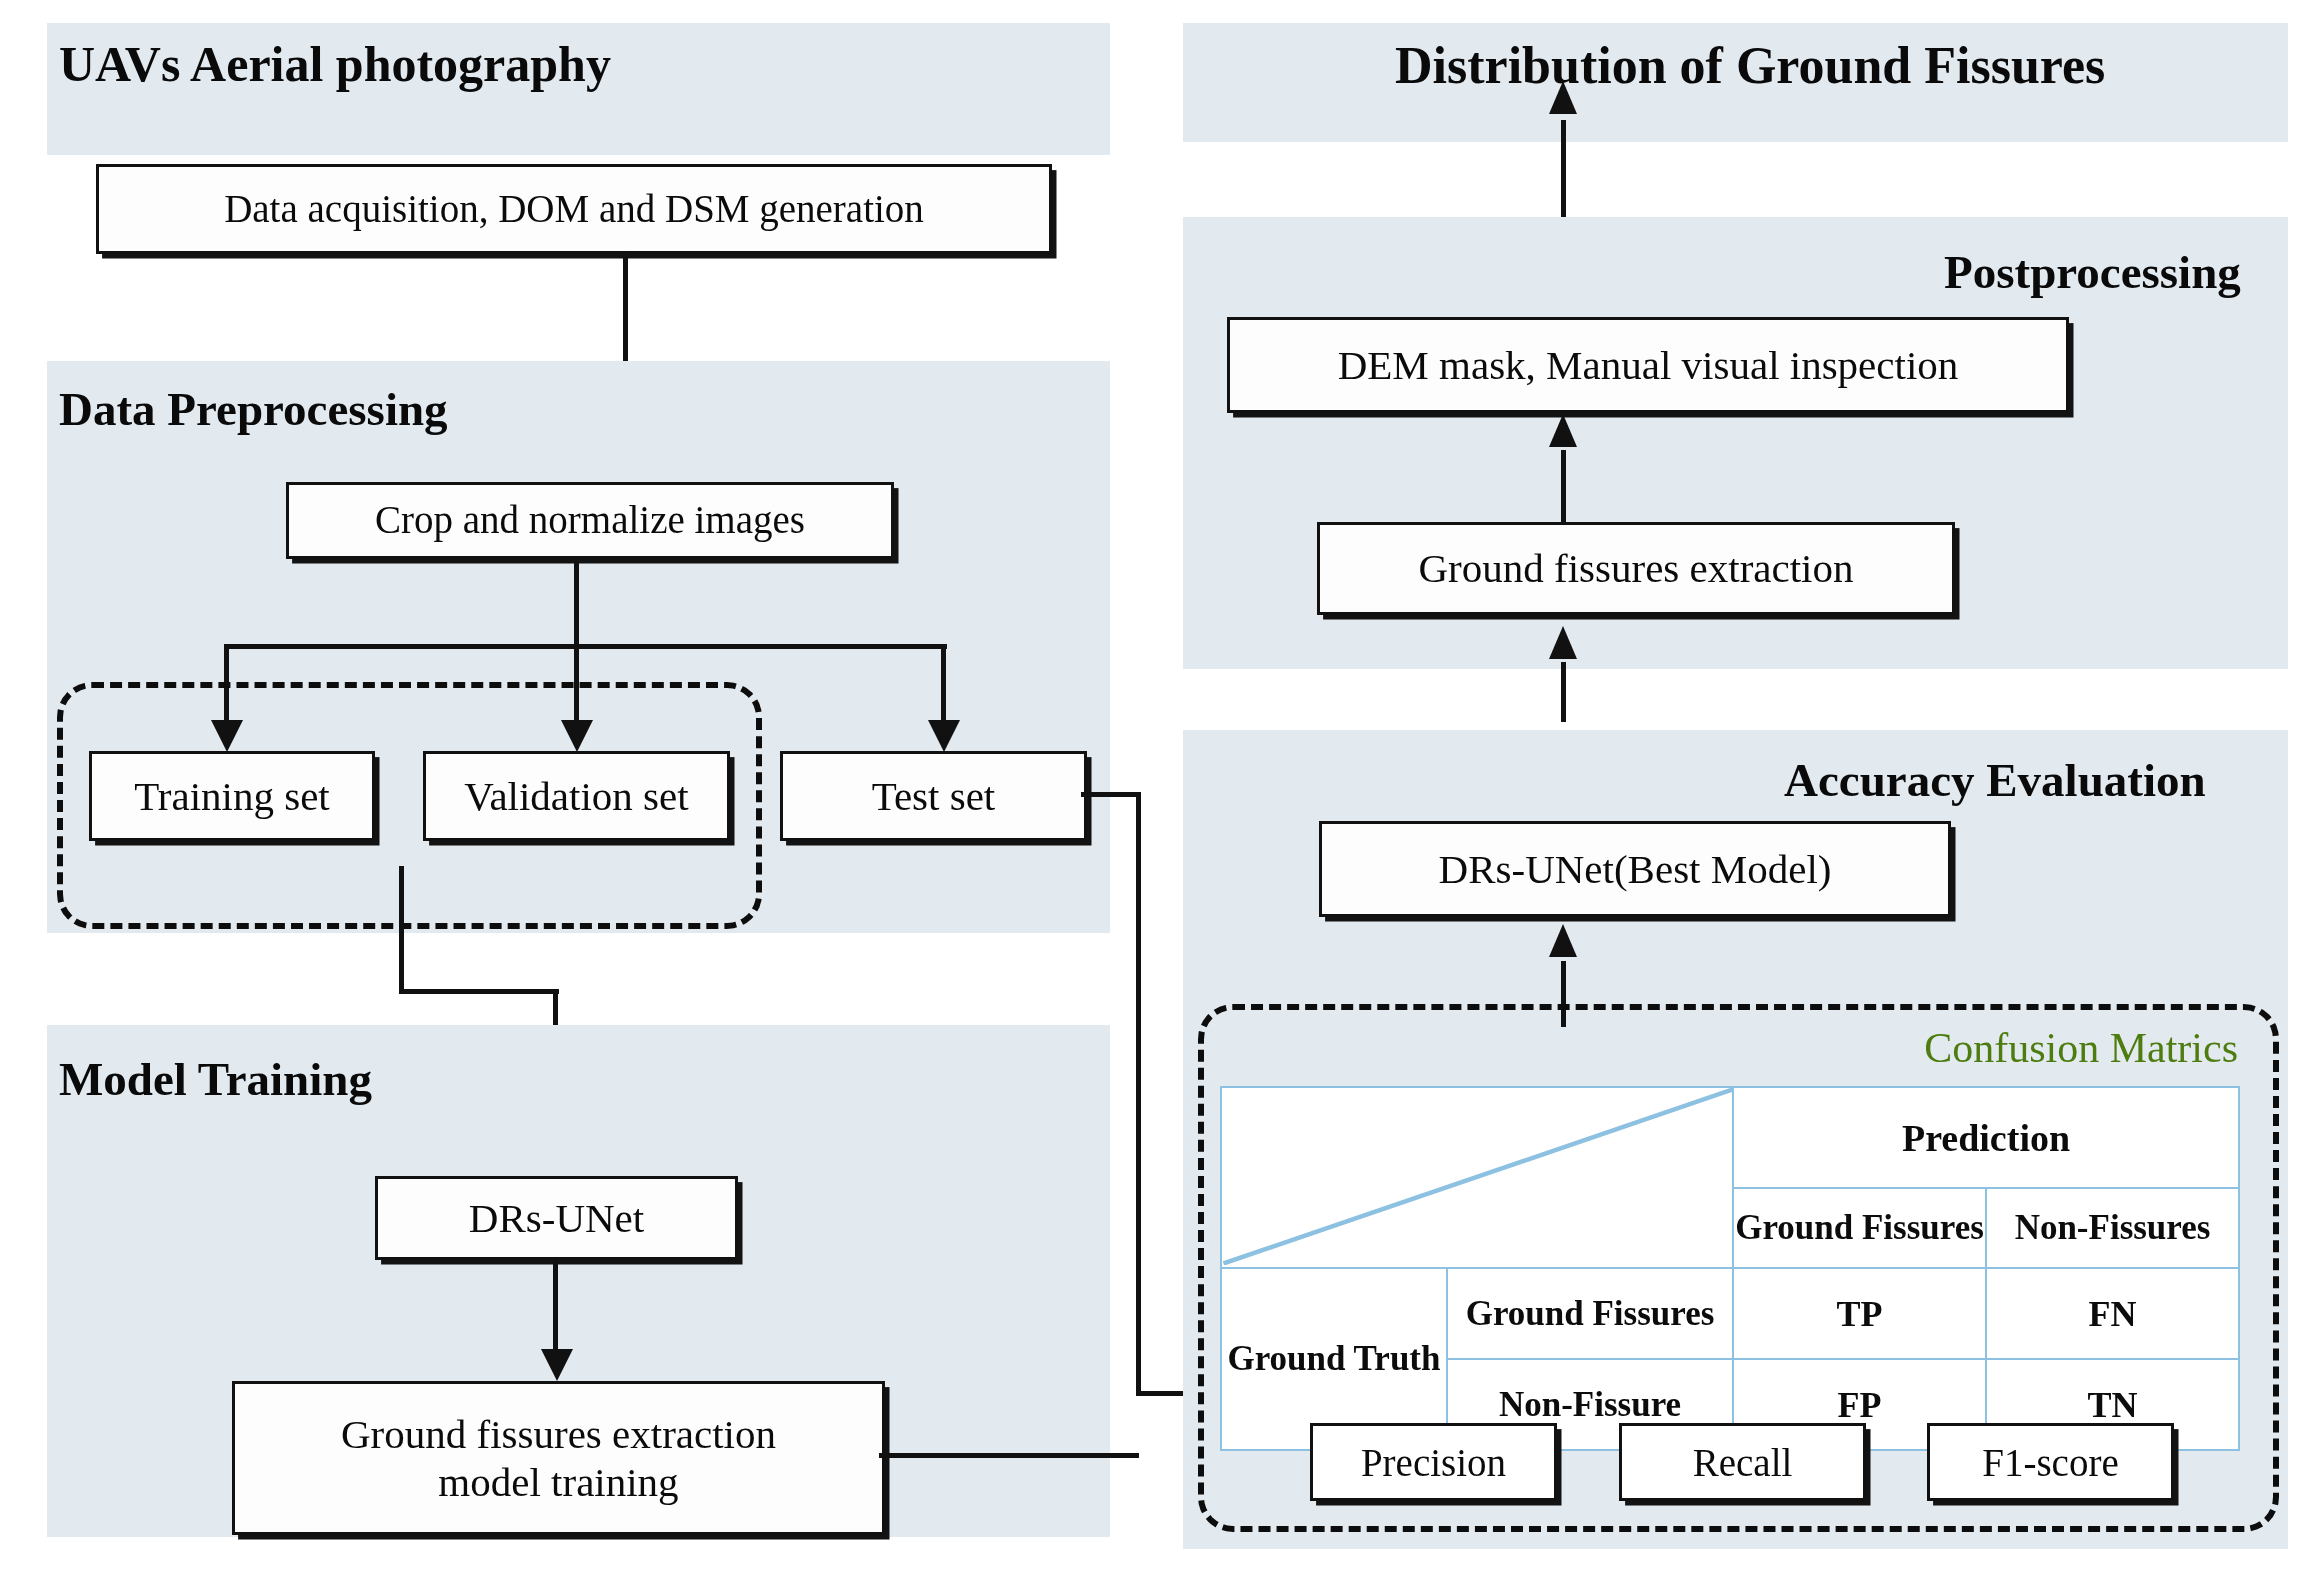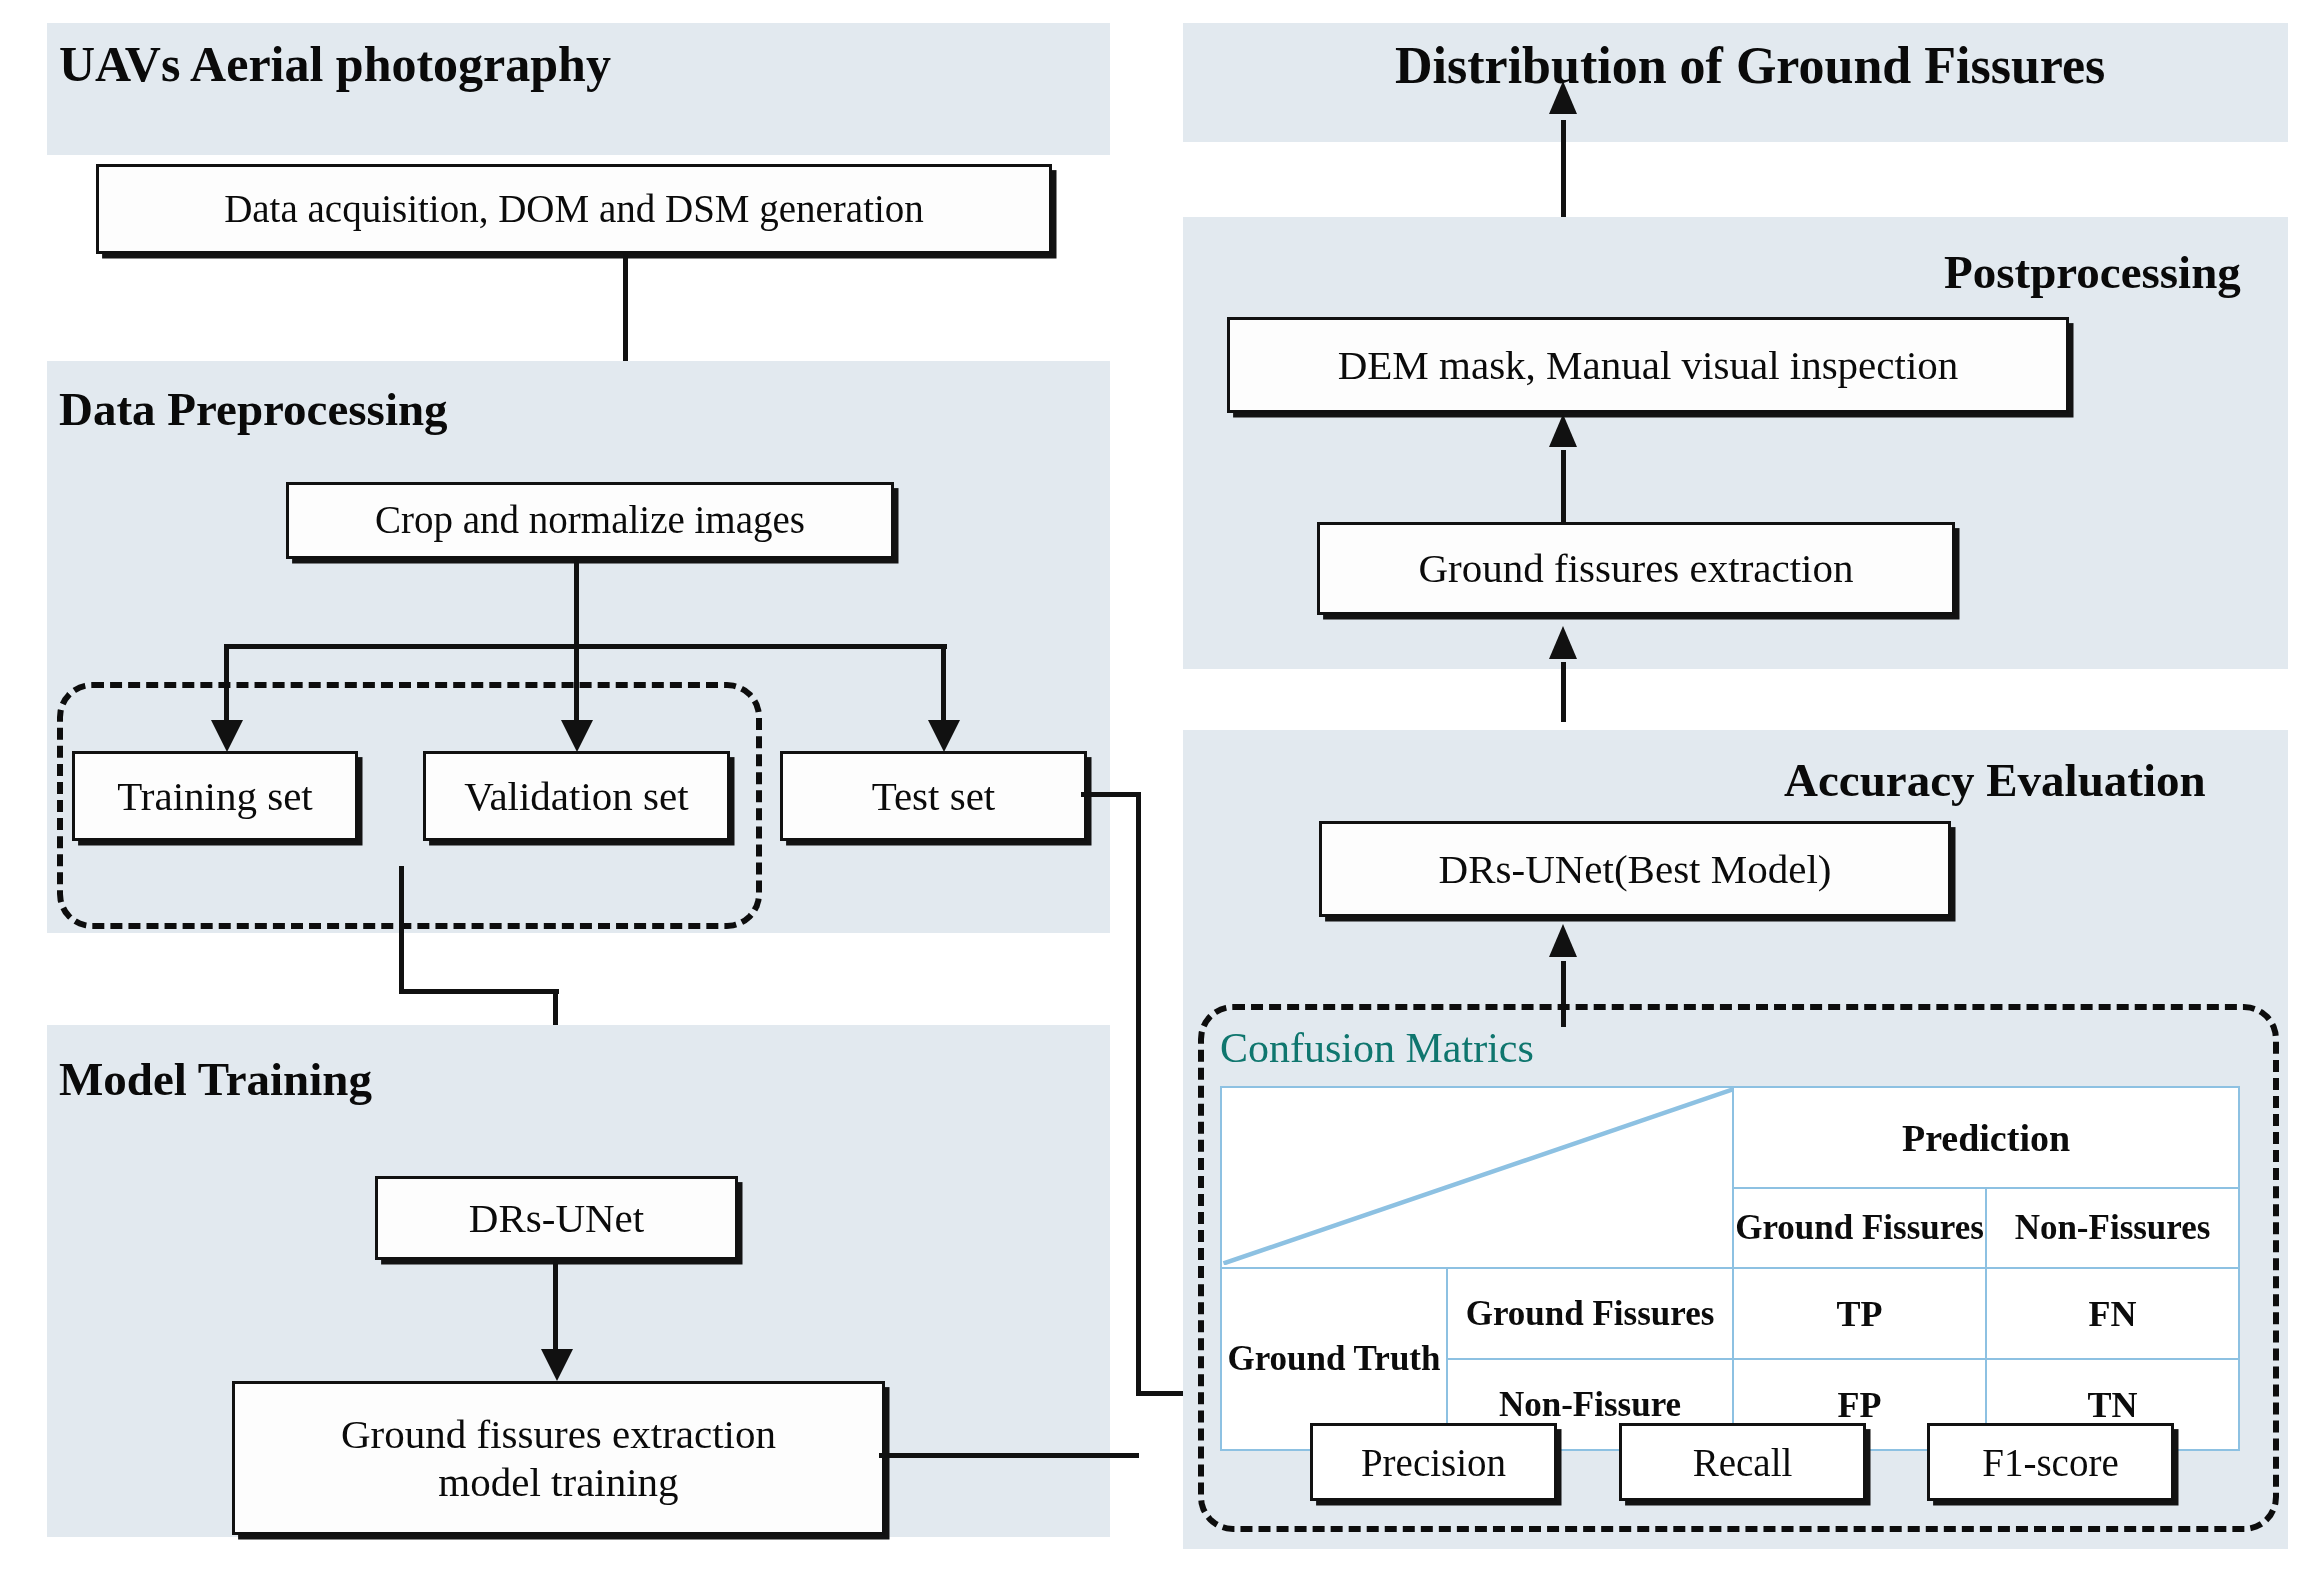--- a/index.html
+++ b/index.html
@@ -28,21 +28,21 @@
            border-top:32px solid #111;}
   .arrow-u{position:absolute;width:0;height:0;
            border-left:14.3px solid transparent;border-right:14.3px solid transparent;
            border-bottom:33px solid #111;}
   .arrow-r{position:absolute;width:0;height:0;
            border-top:19.6px solid transparent;border-bottom:19.6px solid transparent;
            border-left:33px solid #111;}
 
   
   .cm-wrap{position:absolute;}
-  .cm-title{position:absolute;width:100%;text-align:left;color:#0f766e;}
+  .cm-title{position:absolute;width:100%;text-align:right;color:#4d7c0f;}
   table.cm{position:absolute;border-collapse:collapse;background:#ffffff;
            table-layout:fixed;}
   table.cm td{border:2.3px solid #8dc1e2;color:#0c0c0c;text-align:center;
               vertical-align:middle;padding:0;font-weight:700;}
   .diag{position:relative;overflow:hidden;}
   .diag svg{position:absolute;left:0;top:0;}
   .metric{position:absolute;background:#ffffff;border:3.8px solid #111;
           box-shadow:5.3px 5.3px 0 -0.8px #131313;
           display:flex;align-items:center;justify-content:center;color:#0b0b0b;}
 </style>
@@ -68,21 +68,21 @@
 <div class="hline" style="left:224px;top:644px;width:723px;"></div>
 <div class="vline" style="left:224px;top:644px;height:83px;"></div>
 <div class="vline" style="left:574px;top:644px;height:83px;"></div>
 <div class="vline" style="left:941px;top:644px;height:83px;"></div>
 <div class="arrow-d" style="left:211px;top:720px;"></div>
 <div class="arrow-d" style="left:561px;top:720px;"></div>
 <div class="arrow-d" style="left:928px;top:720px;"></div>
 
 <div class="dashed" style="left:57px;top:682px;width:693px;height:235px;"></div>
 
-<div class="box" style="left:72px;top:751px;width:280px;height:84px;font-size:41px;text-align:center;">Training set</div>
+<div class="box" style="left:89px;top:751px;width:280px;height:84px;font-size:41px;text-align:center;">Training set</div>
 
 <div class="box" style="left:423px;top:751px;width:301px;height:84px;font-size:41px;">Validation set</div>
 
 <div class="box" style="left:780px;top:751px;width:301px;height:84px;font-size:41px;">Test set</div>
 
 <div class="vline" style="left:399px;top:866px;height:128px;"></div>
 <div class="hline" style="left:399px;top:989px;width:160px;"></div>
 <div class="vline" style="left:553px;top:989px;height:162px;"></div>
 <div class="arrow-d" style="left:541px;top:1144px;"></div>
 

